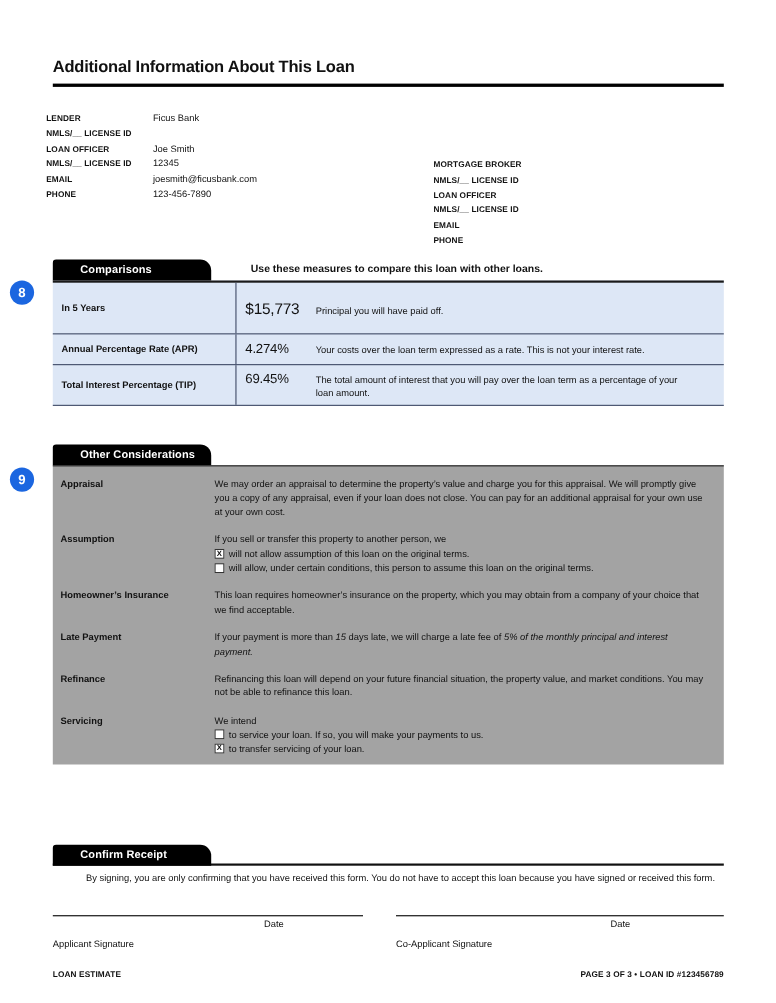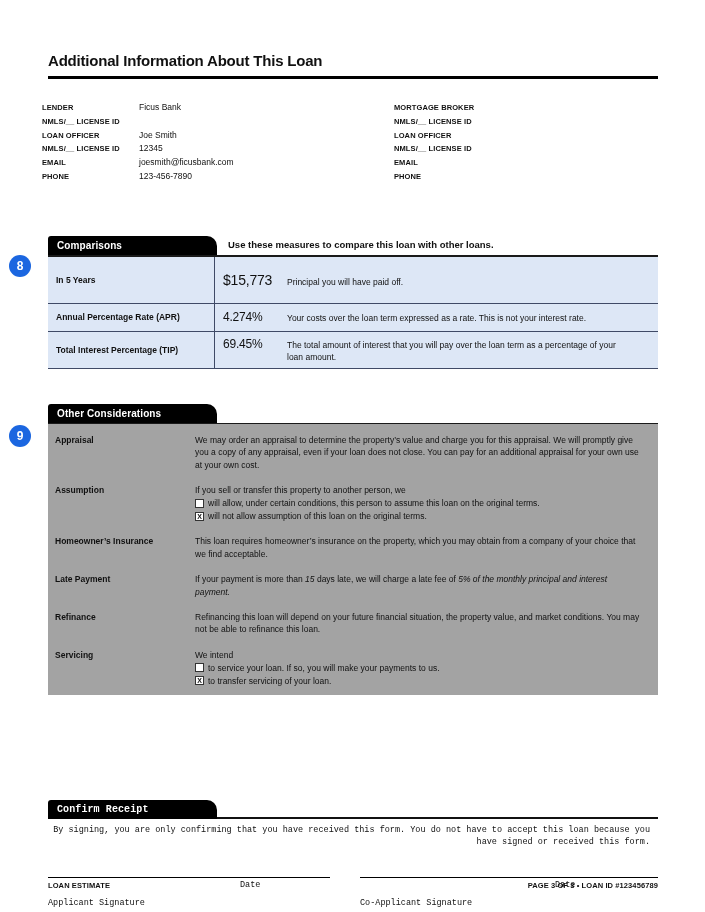--- a/index.html
+++ b/index.html
@@ -7,28 +7,28 @@
   .page { position:relative; width:705px; height:912px; background:#fff; overflow:hidden; }
 
   
   .title { position:absolute; left:48px; top:52px; width:610px;
            font-size:15px; font-weight:bold; letter-spacing:-0.2px;
            padding-bottom:7px; border-bottom:3.5px solid #000; }
 
   
   .contacts { position:absolute; left:42px; top:101px; width:610px; display:flex; }
   .ct-col-left { width:352px; }
-  .ct-col-right { width:258px; }
+  .ct-col-right { width:258px;margin-top:42px; }
   .ct-row { display:flex; line-height:13.8px; }
   .ct-label { width:97px; font-size:7.5px; font-weight:bold; letter-spacing:0.1px; }
   .ct-value { font-size:8.5px; }
 
   
-  .tab { position:relative; width:169px; height:19px; background:#000; color:#fff;
-         font-size:10px; font-weight:bold; line-height:19px; padding-left:9px;
+  .tab { position:relative; width:144px; height:19px; background:#000; color:#fff;
+         font-size:10px; font-weight:bold; line-height:19px; padding-left:25px;
          border-radius:3px 10px 0 0; letter-spacing:0.1px; }
 
   
   .badge { position:absolute; left:-39px; width:22px; height:22px; border-radius:50%;
            background:#1b66e0; color:#fff; font-size:12px; font-weight:bold;
            display:flex; align-items:center; justify-content:center; }
 
   
   .sec-comparisons { position:absolute; left:48px; top:236px; width:610px; }
   .cmp-caption { position:absolute; left:180px; top:3px; font-size:9.5px; font-weight:bold; }
@@ -54,21 +54,21 @@
   .oc-row { display:flex; margin-bottom:13px; }
   .oc-row:last-child { margin-bottom:0; }
   .oc-label { width:140px; flex-shrink:0; font-size:8.5px; font-weight:bold; line-height:11.5px; padding-top:1px; }
   .oc-body { flex:1; max-width:448px; font-size:8.5px; line-height:12.4px; }
   .opt { display:flex; align-items:flex-start; margin-top:0.5px; }
   .chk { width:9px; height:9px; border:1px solid #333; background:#fff; margin:1.5px 4px 0 0;
          font-size:7px; font-weight:bold; line-height:7px; text-align:center; flex-shrink:0; }
   .ital { font-style:italic;margin-top:24px; }
 
   
-  .sec-confirm { position:absolute; left:48px; top:800px; width:610px;font-family:Liberation Mono, monospace; }
+  .sec-confirm { position:absolute; left:48px; top:768px; width:610px; }
   .cr-header { position:relative; height:19px; border-bottom:2px solid #111; }
   .cr-header .tab { position:absolute; left:0; top:0; }
   .cr-text { margin-top:5px; font-size:8.5px; line-height:12.3px; max-width:602px;text-align:right; }
   .sig-row { display:flex; margin-top:28px; }
   .sig-col { position:relative; border-top:1.2px solid #000; padding-top:20px; font-size:8.5px; }
   .sig-col-1 { width:282px; margin-right:30px; }
   .sig-col-2 { width:298px; }
   .sig-date { position:absolute; top:2px; }
   .sig-col-1 .sig-date { left:192px; }
   .sig-col-2 .sig-date { left:195px; }
@@ -182,26 +182,26 @@
       <div class="oc-row">
         <div class="oc-label">Appraisal</div>
         <div class="oc-body">We may order an appraisal to determine the property’s value and charge you for this appraisal. We will promptly give you a copy of any appraisal, even if your loan does not close. You can pay for an additional appraisal for your own use at your own cost.</div>
       </div>
 
       <div class="oc-row">
         <div class="oc-label">Assumption</div>
         <div class="oc-body">
           <div>If you sell or transfer this property to another person, we</div>
           <div class="opt">
+            <span class="chk">X</span>
+            <span>will not allow assumption of this loan on the original terms.</span>
+          </div>
+          <div class="opt">
             <span class="chk"></span>
             <span>will allow, under certain conditions, this person to assume this loan on the original terms.</span>
-          </div>
-          <div class="opt">
-            <span class="chk">X</span>
-            <span>will not allow assumption of this loan on the original terms.</span>
           </div>
         </div>
       </div>
 
       <div class="oc-row">
         <div class="oc-label">Homeowner’s Insurance</div>
         <div class="oc-body">This loan requires homeowner’s insurance on the property, which you may obtain from a company of your choice that we find acceptable.</div>
       </div>
 
       <div class="oc-row">

